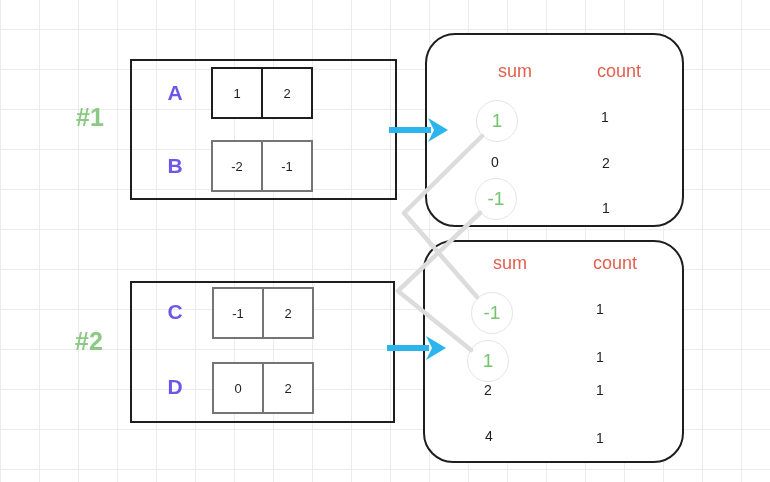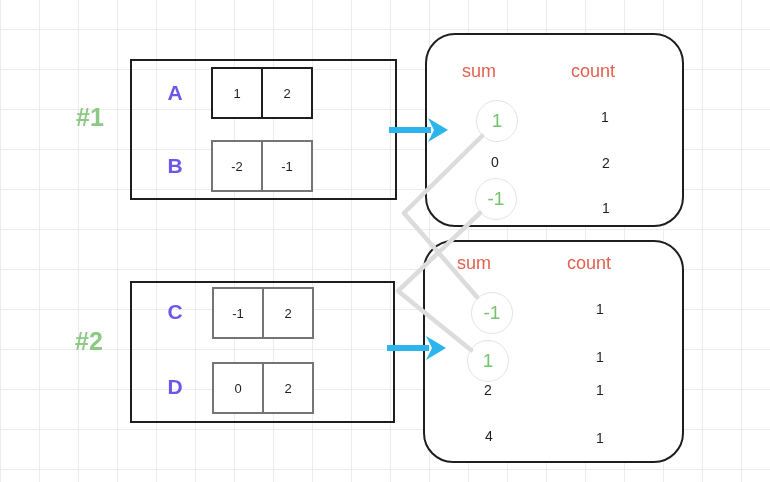--- a/index.html
+++ b/index.html
@@ -26,21 +26,21 @@
     width:48px;height:48px;display:flex;align-items:center;justify-content:center;
     font-size:13px;color:#1e1e1e;
   }
   .cells.blackb{border:2px solid #1e1e1e;}
   .cells.blackb .cell:first-child{border-right:2px solid #1e1e1e;}
   .cells.grayb{border:2.5px solid #757575;}
   .cells.grayb .cell:first-child{border-right:2.5px solid #757575;}
 
   
   .tbox{position:absolute;border:2px solid #1e1e1e;border-radius:30px;background:#ffffff;}
-  .thead{position:absolute;color:#e2604d;font-size:18px;width:70px;text-align:left;}
+  .thead{position:absolute;color:#e2604d;font-size:18px;width:70px;text-align:right;}
   .tval{position:absolute;color:#1e1e1e;font-size:14px;width:60px;text-align:center;}
   .circ{
     position:absolute;width:42px;height:42px;border-radius:50%;
     border:1.5px solid #e4e4e4;box-sizing:border-box;
     display:flex;align-items:center;justify-content:center;
     color:#74c46e;font-size:19px;background:#fff;
   }
 
   #overlay{position:absolute;left:0;top:0;width:770px;height:482px;pointer-events:none;}
 </style>

